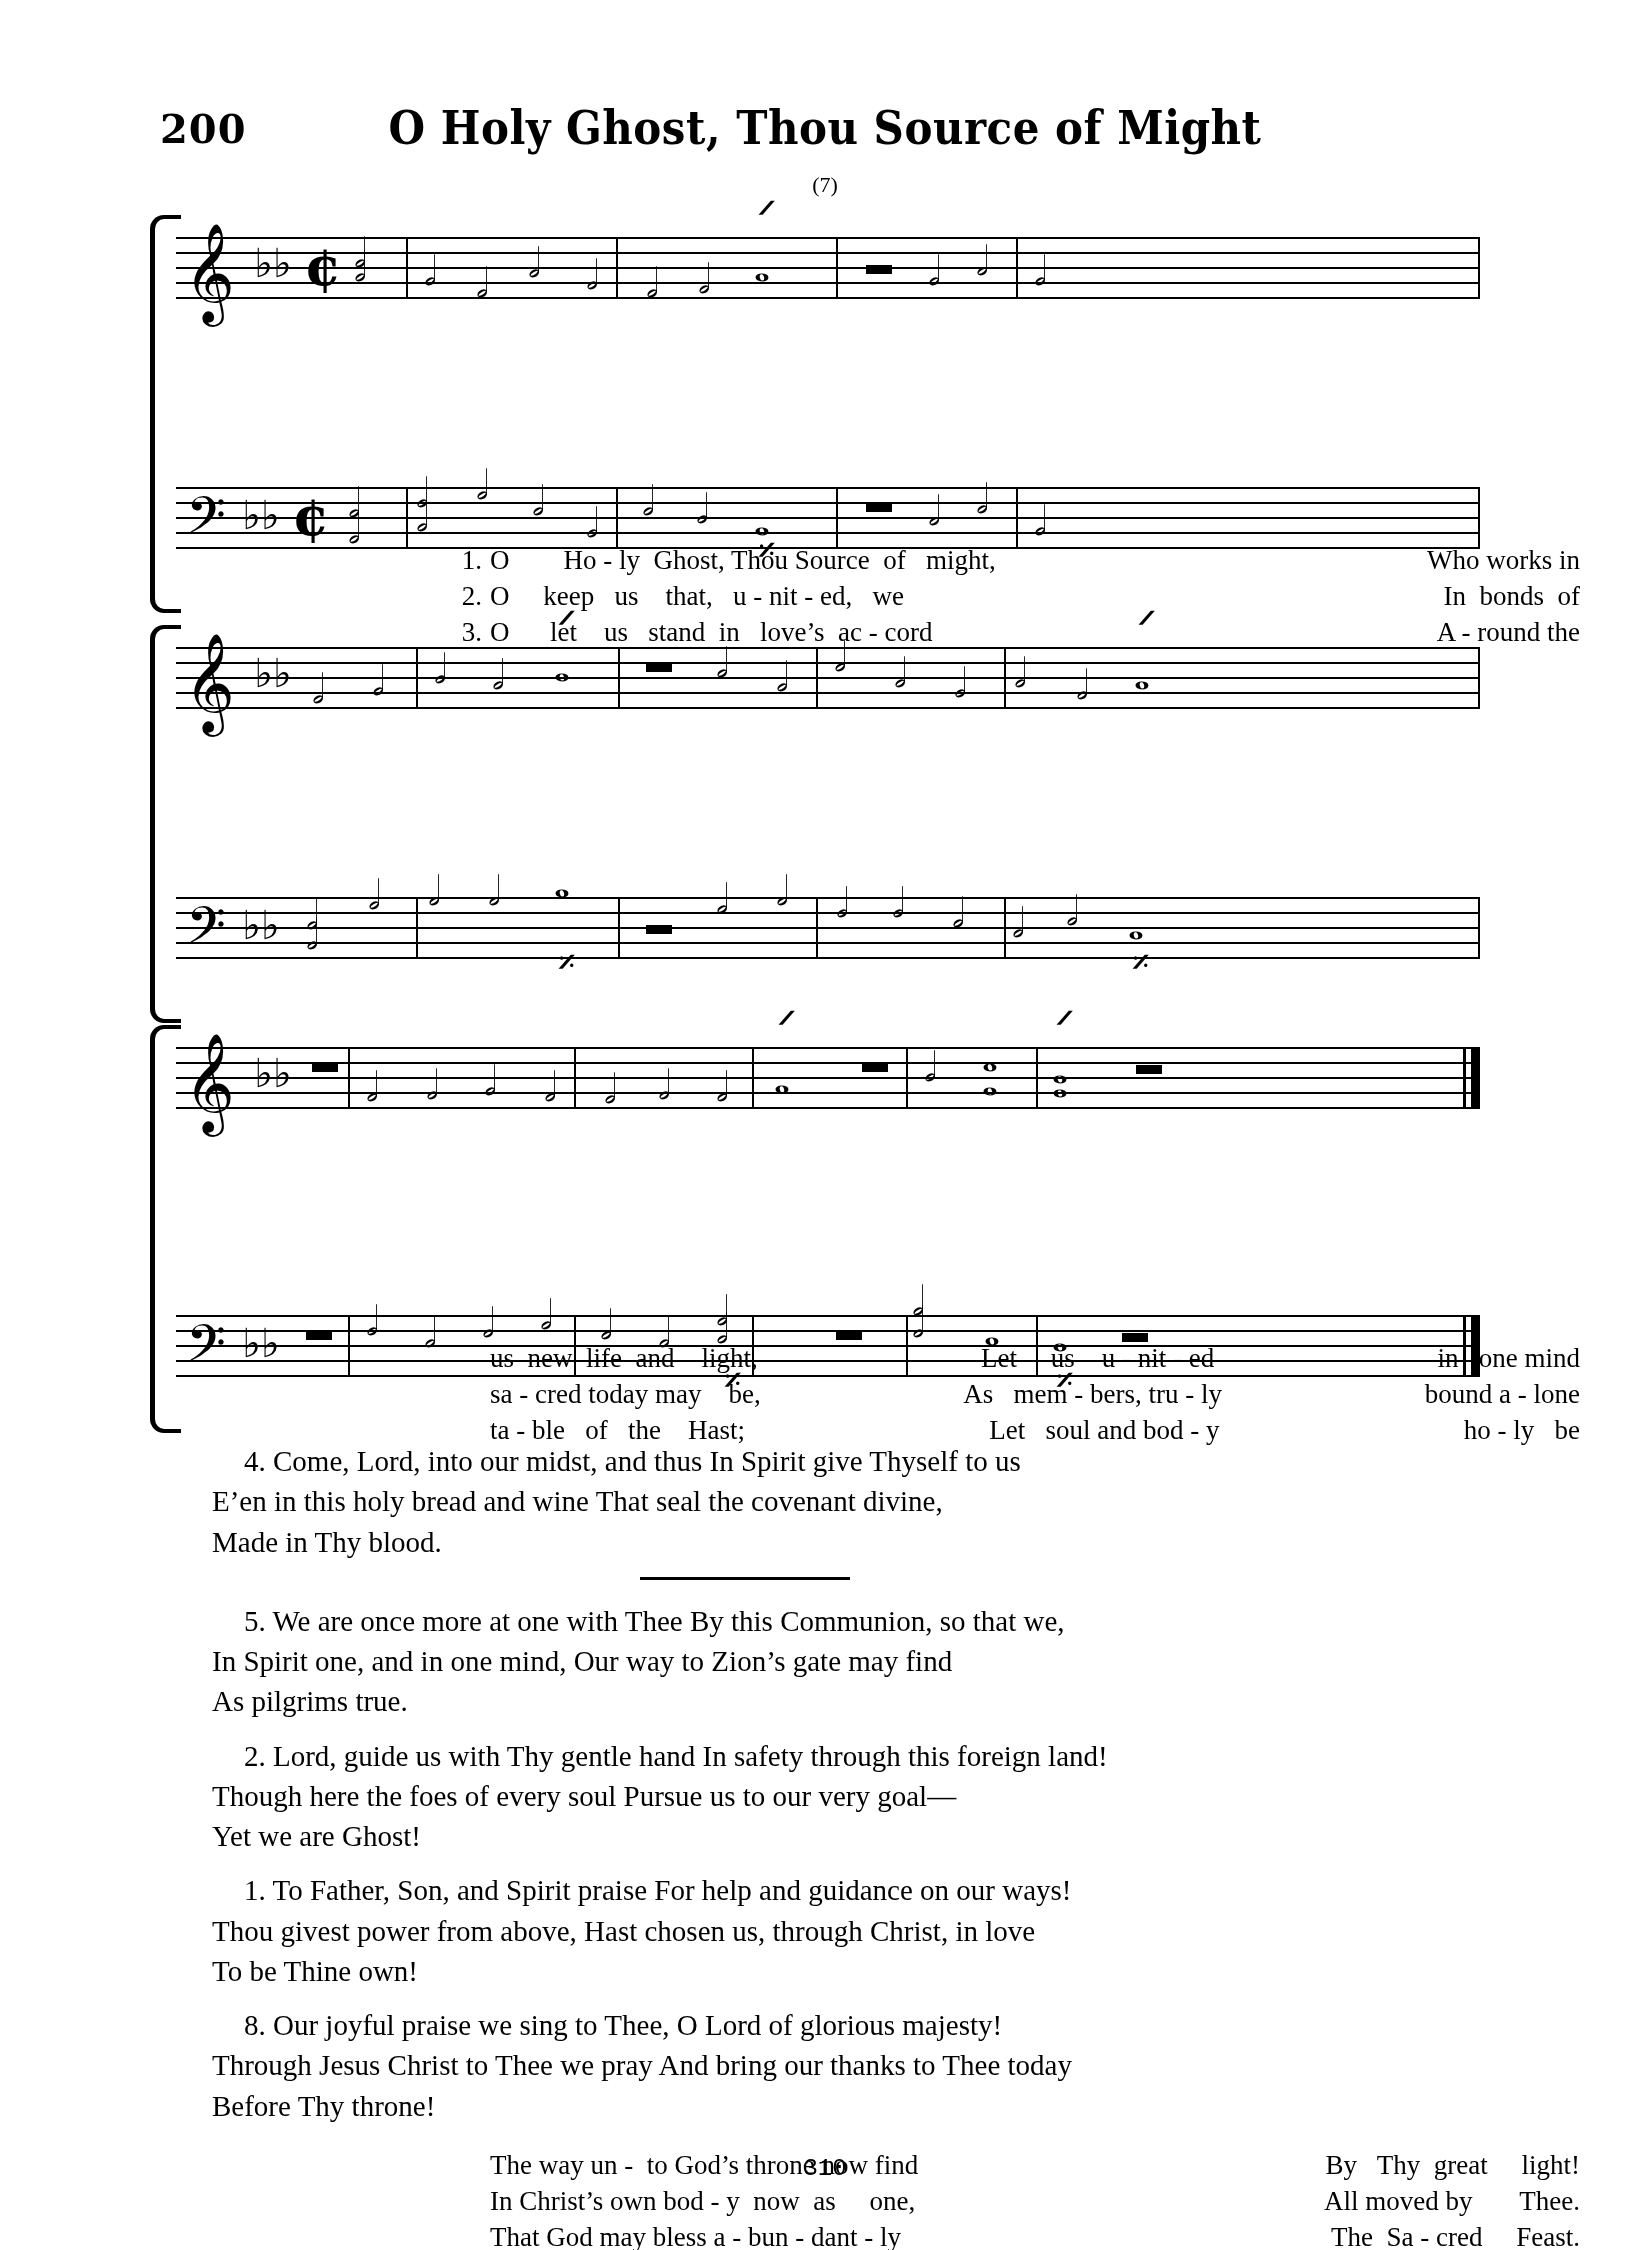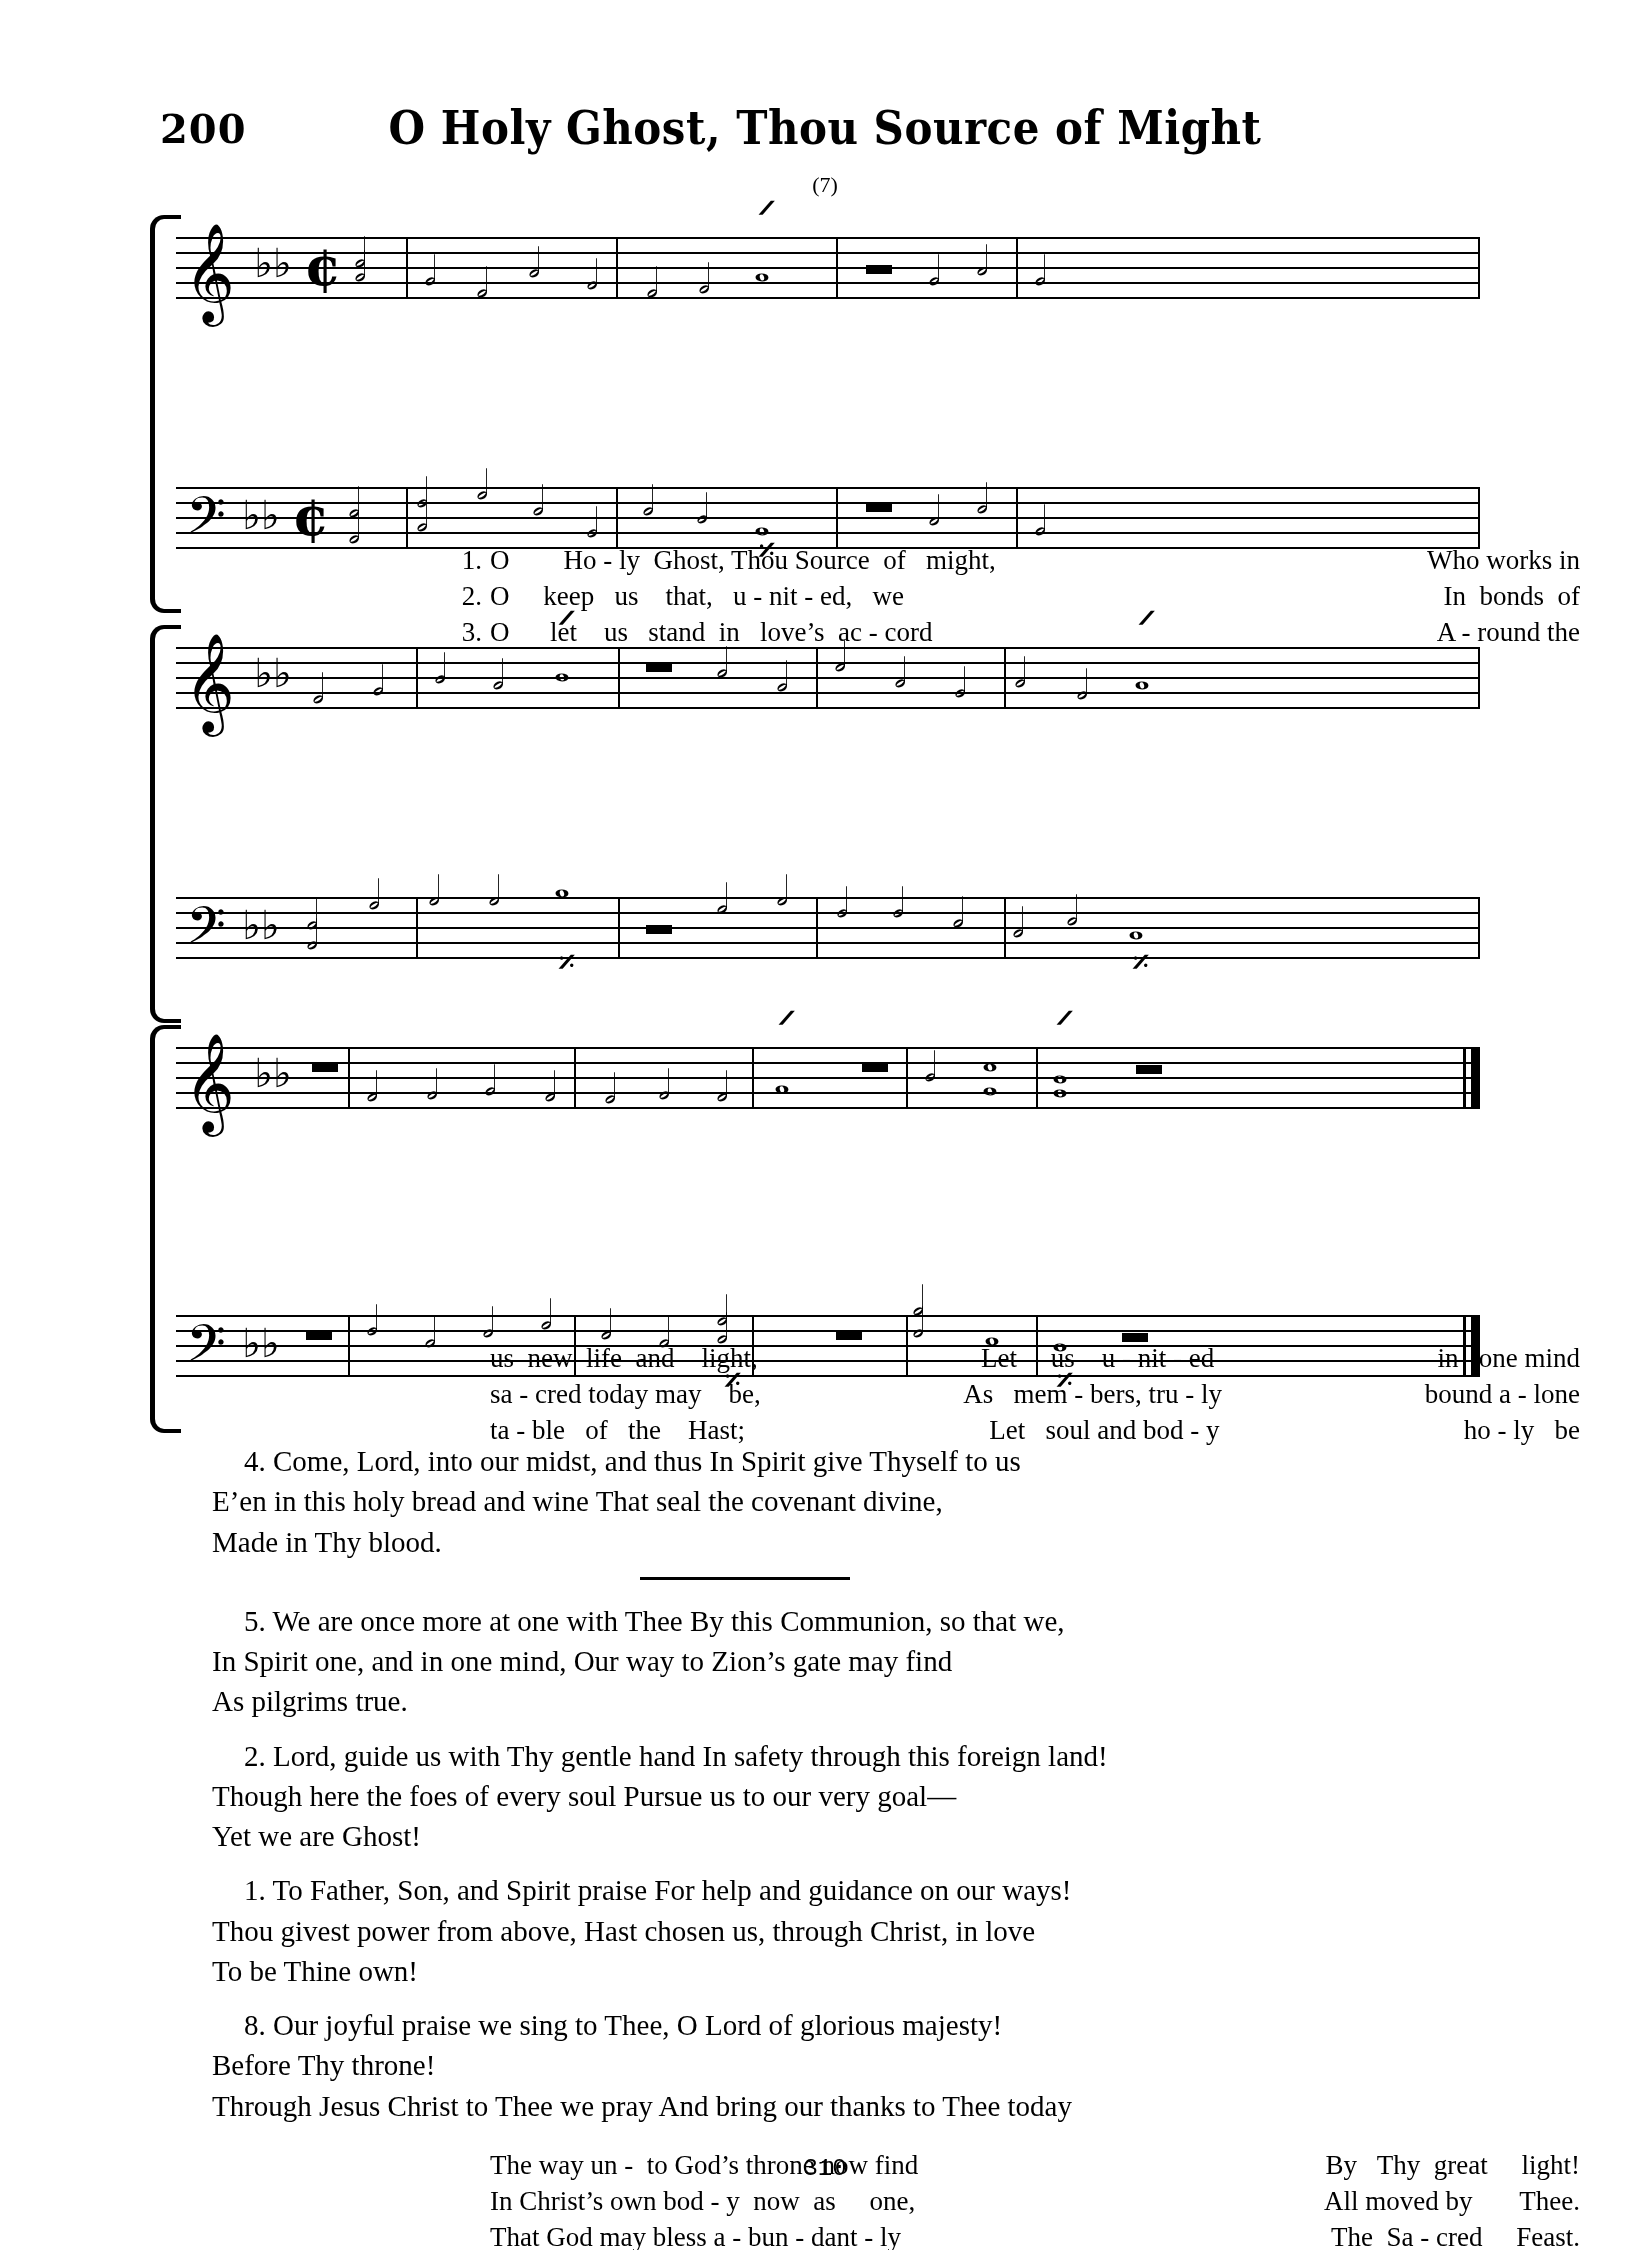--- a/index.html
+++ b/index.html
@@ -495,21 +495,21 @@
     </div>
 
     <div class="verse">
       <p class="indent">1. To Father, Son, and Spirit praise  For help and guidance on our ways!</p>
       <p>Thou givest power from above,  Hast chosen us, through Christ, in love</p>
       <p>To be Thine own!</p>
     </div>
 
     <div class="verse">
       <p class="indent">8. Our joyful praise we sing to Thee,  O Lord of glorious majesty!</p>
+      <p>Through Jesus Christ to Thee we pray  And bring our thanks to Thee today</p>
       <p>Before Thy throne!</p>
-      <p>Through Jesus Christ to Thee we pray  And bring our thanks to Thee today</p>
     </div>
 
   </div>
 
   <div class="page-number">310</div>
 
 </div>
 
 </body></html>

